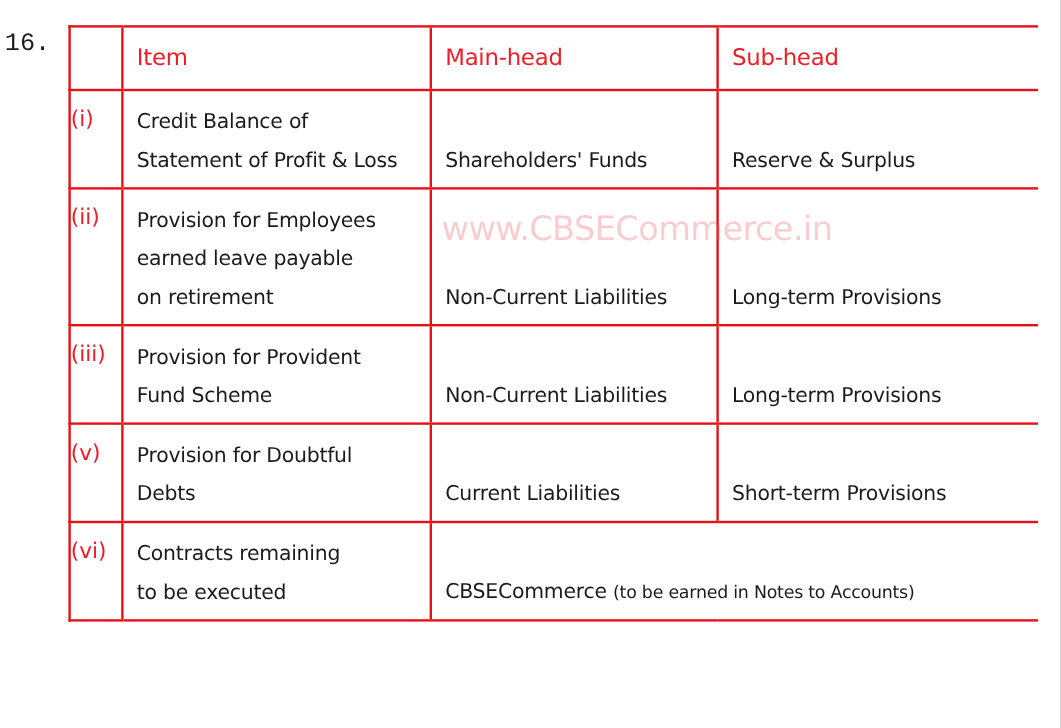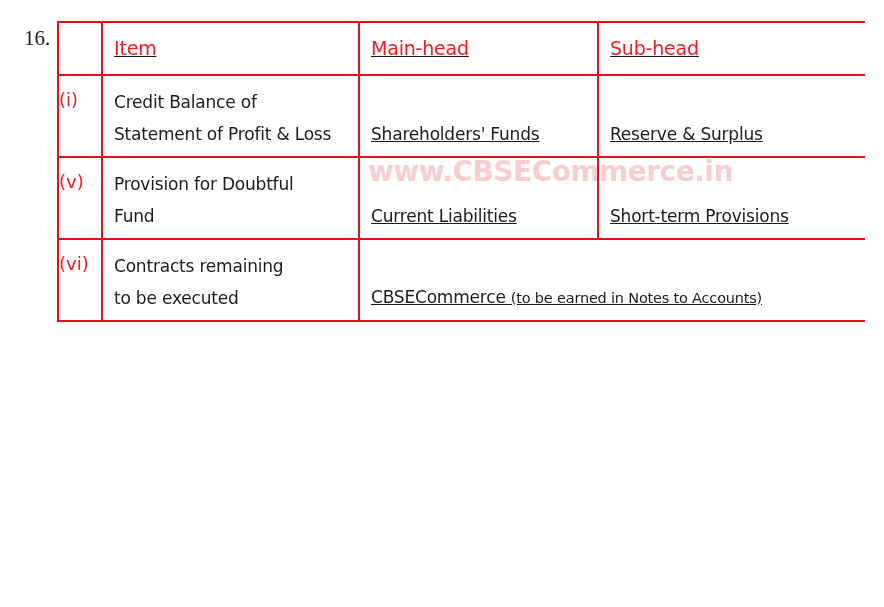--- a/index.html
+++ b/index.html
@@ -13,40 +13,40 @@
   html,body{background:#888;}
   .page{
     position:relative;
     width:884px;height:607px;
     background:var(--paper);
     overflow:hidden;
     font-family:"DejaVu Sans",sans-serif;
     color:var(--body-text);
   }
   .qnum{
-    position:absolute;left:24px;top:26px;
-    font-family:Liberation Serif, serif;
+    position:absolute;left:4px;top:26px;
+    font-family:Liberation Mono, monospace;
     font-size:21px;color:#1c1c1c;
   }
   table.classify{
     position:absolute;left:57px;top:21px;
     width:807px;
     border-collapse:collapse;
     table-layout:fixed;
   }
   table.classify td,table.classify th{
     border-left:2px solid var(--border-red);
     border-top:2px solid var(--border-red);
     border-bottom:2px solid var(--border-red);
     font-weight:normal;
     text-align:left;
     overflow:hidden;
   }
   td.lastcol,th.lastcol{border-right:none;}
-  tr.hdr{height:53px;text-decoration:underline;}
+  tr.hdr{height:53px;}
   tr.hdr th{
     color:var(--header-red);
     font-size:19px;
     vertical-align:middle;
     padding:2px 4px 4px 11px;
     letter-spacing:-0.2px;
   }
   td.rlabel{
     color:var(--header-red);
     font-size:18px;
@@ -62,26 +62,25 @@
     letter-spacing:-0.2px;
     white-space:pre-line;
   }
   td.head{
     vertical-align:bottom;
     padding:4px 6px 7px 11px;
     font-size:17px;
     line-height:30px;
     letter-spacing:-0.2px;
     white-space:pre-line;
-    text-decoration:underline;
   }
   .note{font-size:14.5px;}
   .watermark{
-    position:absolute;left:368px;top:155px;
-    font-size:28px;font-weight:bold;
+    position:absolute;left:368px;top:174px;
+    font-size:28px;font-weight:normal;
     letter-spacing:-0.5px;
     color:var(--watermark-pink);
     z-index:5;
     pointer-events:none;
   }
 </style>
 </head>
 <body>
 
 <div class="page">
@@ -107,27 +106,42 @@
     </tr>
 
     <tr style="height:74px">
       <td class="rlabel">(i)</td>
       <td class="item">Credit Balance of
 Statement of Profit &amp; Loss</td>
       <td class="head">Shareholders' Funds</td>
       <td class="head lastcol">Reserve &amp; Surplus</td>
     </tr>
 
+    <tr style="height:111px">
+      <td class="rlabel">(ii)</td>
+      <td class="item">Provision for Employees
+earned leave payable
+on retirement</td>
+      <td class="head">Non-Current Liabilities</td>
+      <td class="head lastcol">Long-term Provisions</td>
+    </tr>
 
+    <tr style="height:80px">
+      <td class="rlabel">(iii)</td>
+      <td class="item">Provision for Provident
+Fund Scheme</td>
+      <td class="head">Non-Current Liabilities</td>
+      <td class="head lastcol">Long-term Provisions</td>
+    </tr>
 
 
     <tr style="height:77px">
       <td class="rlabel">(v)</td>
       <td class="item">Provision for Doubtful
-Fund</td>
+Debts</td>
       <td class="head">Current Liabilities</td>
       <td class="head lastcol">Short-term Provisions</td>
     </tr>
 
     <tr style="height:72px">
       <td class="rlabel">(vi)</td>
       <td class="item">Contracts remaining
 to be executed</td>
       <td class="head lastcol" colspan="2"><span>CBSECommerce </span><span class="note">(to be earned in Notes to Accounts)</span></td>
     </tr>

